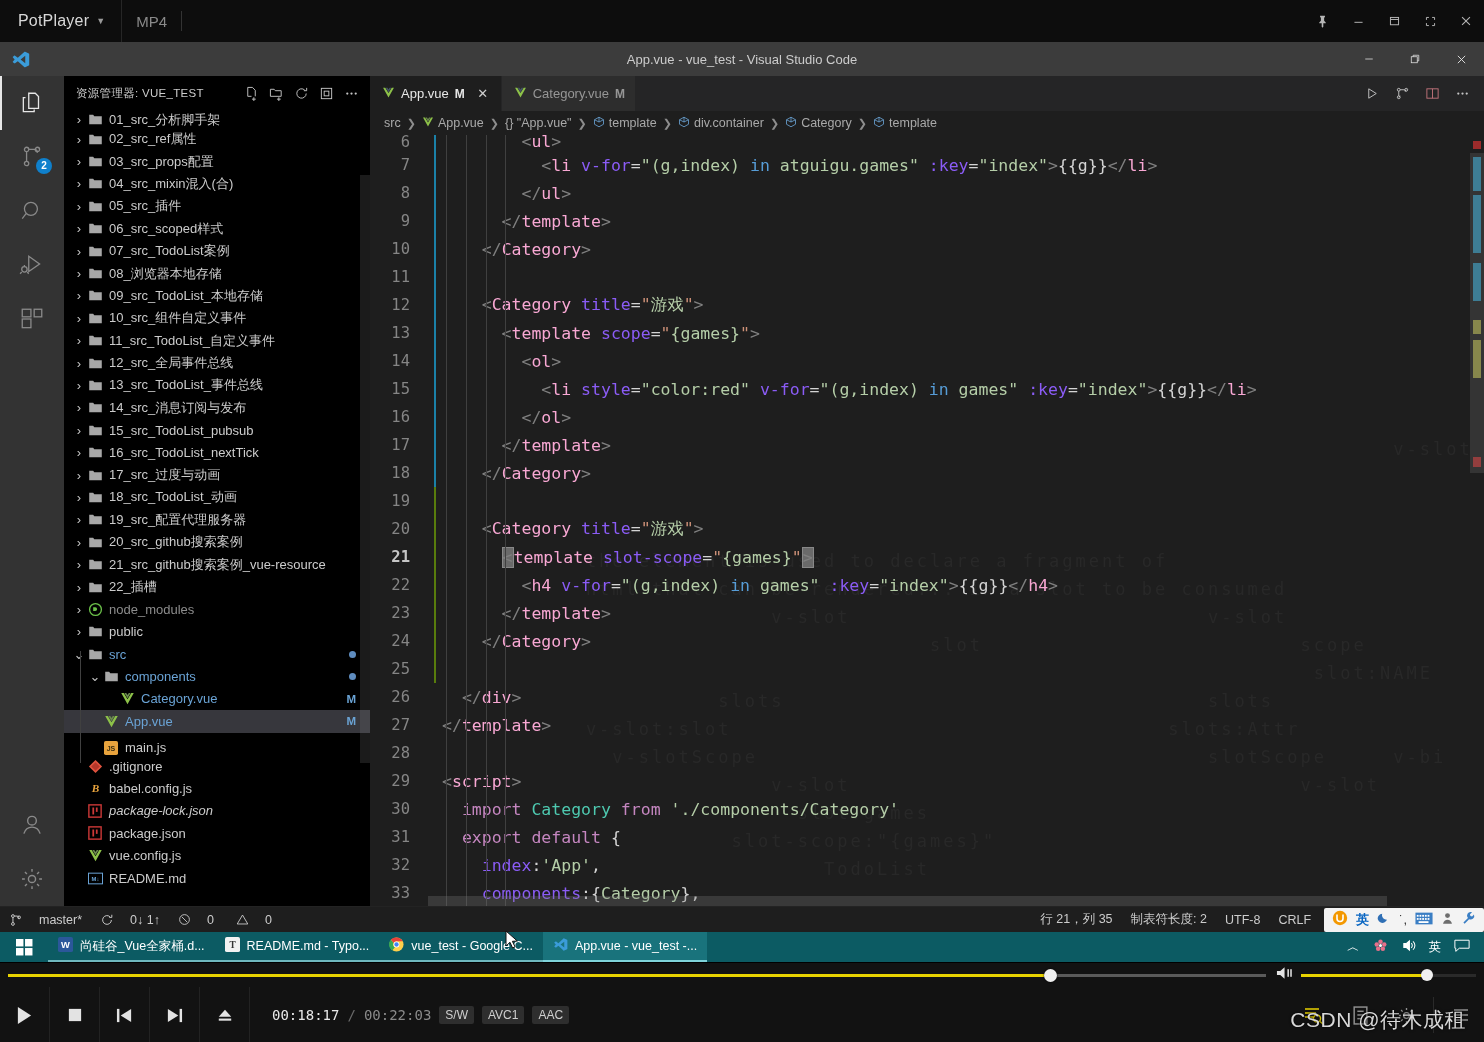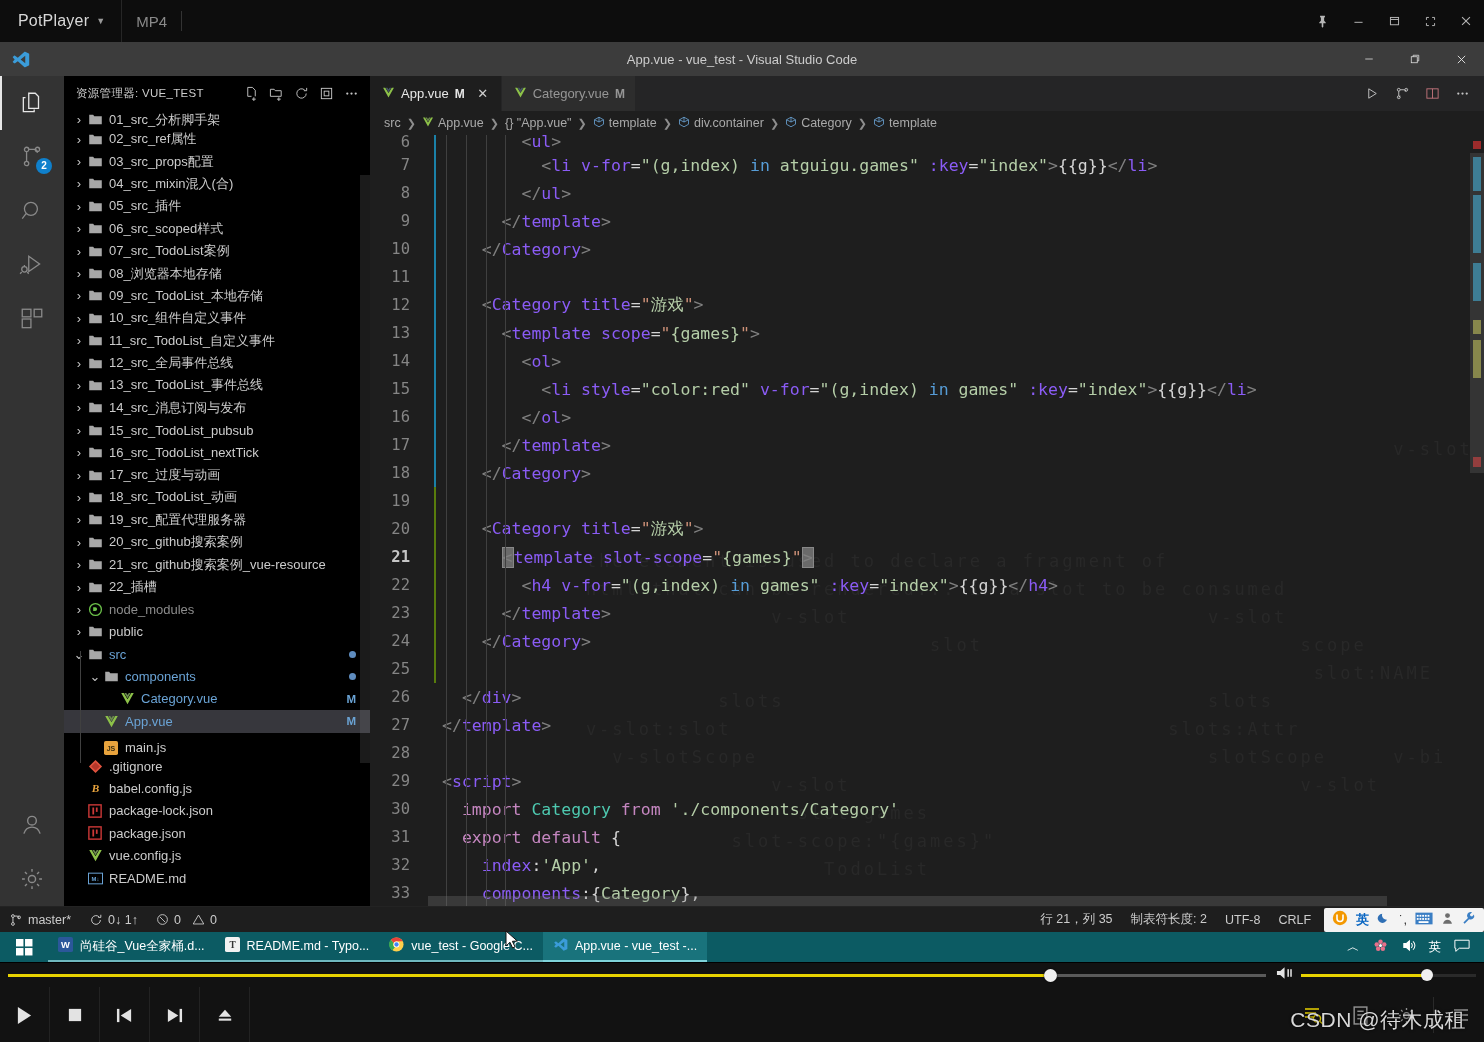--- a/index.html
+++ b/index.html
@@ -140,21 +140,21 @@
   }
   .gutter {
     width:58px; flex:0 0 58px; text-align:right; padding-right:18px;
     color:#858585; font-size:15.5px; font-family:"DejaVu Sans Mono", monospace;
   }
   .code-line.cur .gutter { color:#c6c6c6; font-weight:700; }
   .srcbar { position:absolute; width:2px; top:0; bottom:0; }
   .content { white-space:pre; color:#d4d4d4; }
 
   
-  .t-tag { color:#8b5cf6; }
+  .t-tag { color:#f9a8d4; }
   .t-brk { color:#808080; }
   .t-attr { color:#8b5cf6; }
   .t-str { color:#ce9178; }
   .t-strg { color:#b5cea8; }
   .t-kw { color:#569cd6; }
   .t-kw2 { color:#c586c0; }
   .t-pun { color:#d4d4d4; }
   .t-cn { color:#4ec9b0; }
   .brkmatch { background:#6a6a6a; border:1px solid #888; }
 
@@ -169,21 +169,21 @@
   .hscroll { position:absolute; left:58px; right:14px; bottom:0; height:10px; }
   .hthumb { position:absolute; left:0; top:0; height:10px; width:92%; background:rgba(121,121,121,.30); }
 
   
   .statusbar {
     height:26px; background:#1e1e1e; display:flex; align-items:center;
     color:#cccccc; font-size:12.5px; flex:0 0 26px; border-top:1px solid #232323;
   }
   .sb-left, .sb-right { display:flex; align-items:center; }
   .sb-right { margin-left:auto; }
-  .sb-cell { padding:0 9px; height:26px; display:flex; align-items:center; gap:5px; white-space:nowrap; }
+  .sb-cell { padding:0 9px; height:26px; display:flex; align-items:center; gap:16px; white-space:nowrap; }
 
   
   .ime {
     display:flex; align-items:center; gap:8px; background:#f3f3f3; height:24px;
     padding:0 8px; border-radius:2px; margin-left:4px;
   }
   .ime .blue { color:#0a66c2; }
 
   
   .taskbar {
@@ -693,21 +693,21 @@
             </div>
             <div class="row" style="padding-left: 8px;">
               <span class="chev"></span>
               <span class="ficon">
                 <svg width="15" height="15" viewBox="0 0 16 16">
                   <text x="8" y="12" font-size="12" font-family="Liberation Serif" font-style="italic" font-weight="bold" fill="#e8a33d" text-anchor="middle">B</text>
                 </svg>
               </span>
               <span class="label">babel.config.js</span>
             </div>
-            <div class="row" style="padding-left: 8px;">
+            <div class="row" style="padding-left: 8px; font-style: italic;">
               <span class="chev"></span>
               <span class="ficon">
                 <svg width="14" height="14" viewBox="0 0 16 16">
                   <rect x="1" y="1" width="14" height="14" fill="none" stroke="#cb3837" stroke-width="1.6"></rect>
                   <rect x="5" y="4" width="2" height="8" fill="#cb3837"></rect>
                   <rect x="9" y="4" width="2" height="5" fill="#cb3837"></rect>
                 </svg>
               </span>
               <span class="label">package-lock.json</span>
             </div>
@@ -1230,20 +1230,28 @@
             <rect x="14.4" y="2" width="2.6" height="14"></rect>
             <path d="M2 2l11 7L2 16z"></path>
           </svg>
       </div>
       <div class="pp-btn">
         <svg width="16" height="16" viewBox="0 0 18 18" fill="#e3e3e3">
             <path d="M9 3 16 11H2z"></path>
             <rect x="2" y="13" width="14" height="2.4"></rect>
           </svg>
       </div>
+      <div class="pp-time">
+        <span>00:18:17</span>
+        <span class="slash">/</span>
+        <span class="total">00:22:03</span>
+        <span class="pp-chip">S/W</span>
+        <span class="pp-chip">AVC1</span>
+        <span class="pp-chip">AAC</span>
+      </div>
       <div class="pp-right">
         <div class="pp-rbtn hl">
           <svg width="22" height="20" viewBox="0 0 22 20" fill="none" stroke="#e8d200" stroke-width="1.5">
               <line x1="2" y1="4" x2="16" y2="4"></line>
               <line x1="2" y1="8" x2="13" y2="8"></line>
               <line x1="2" y1="12" x2="10" y2="12"></line>
               <circle cx="14" cy="13.5" r="3.6"></circle>
               <line x1="17" y1="16.5" x2="20" y2="19"></line>
             </svg>
         </div>

